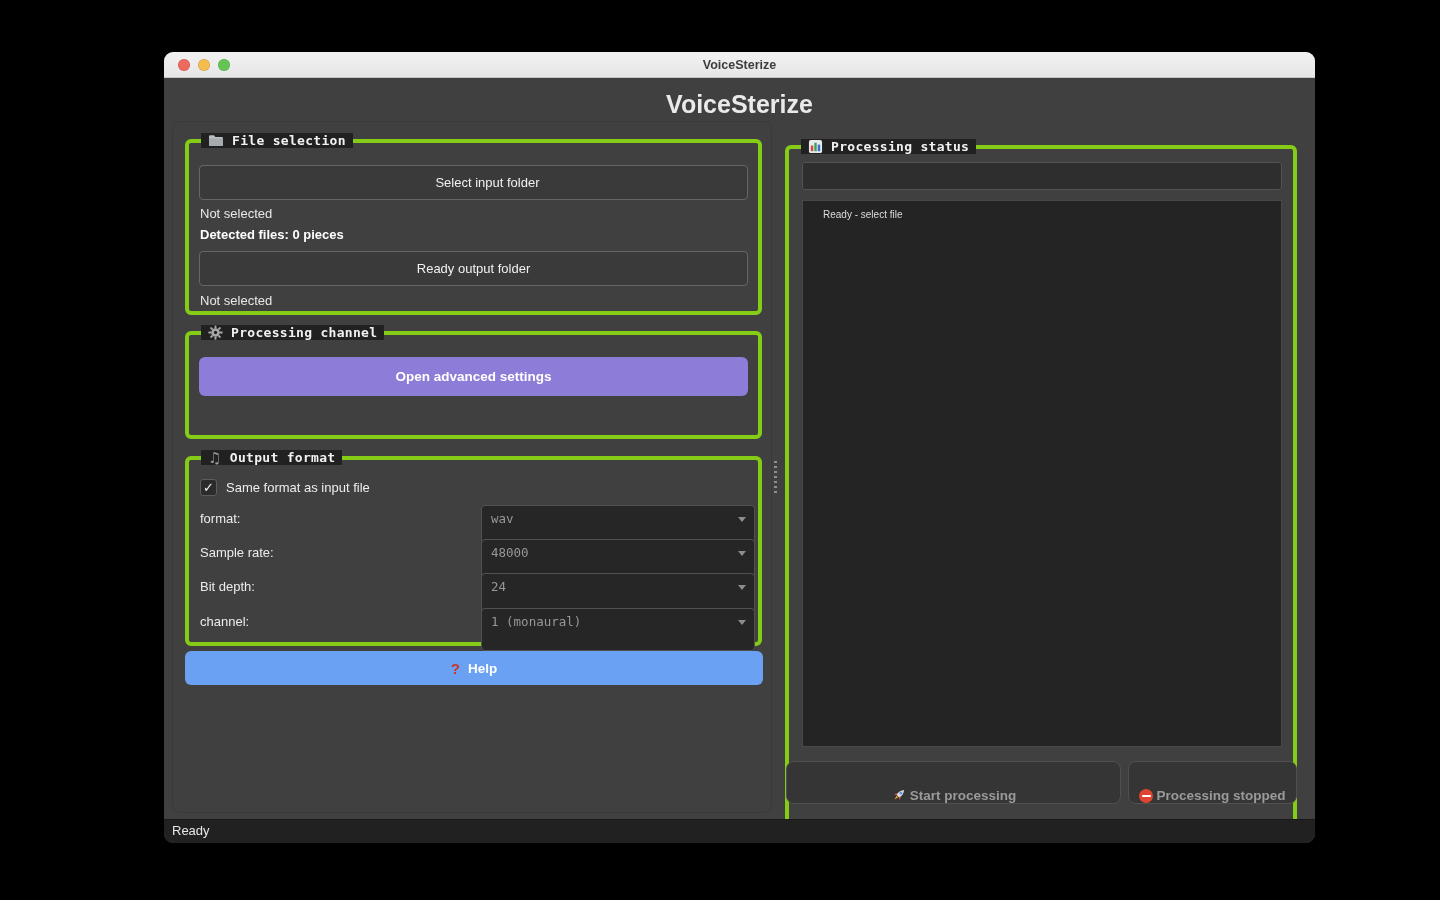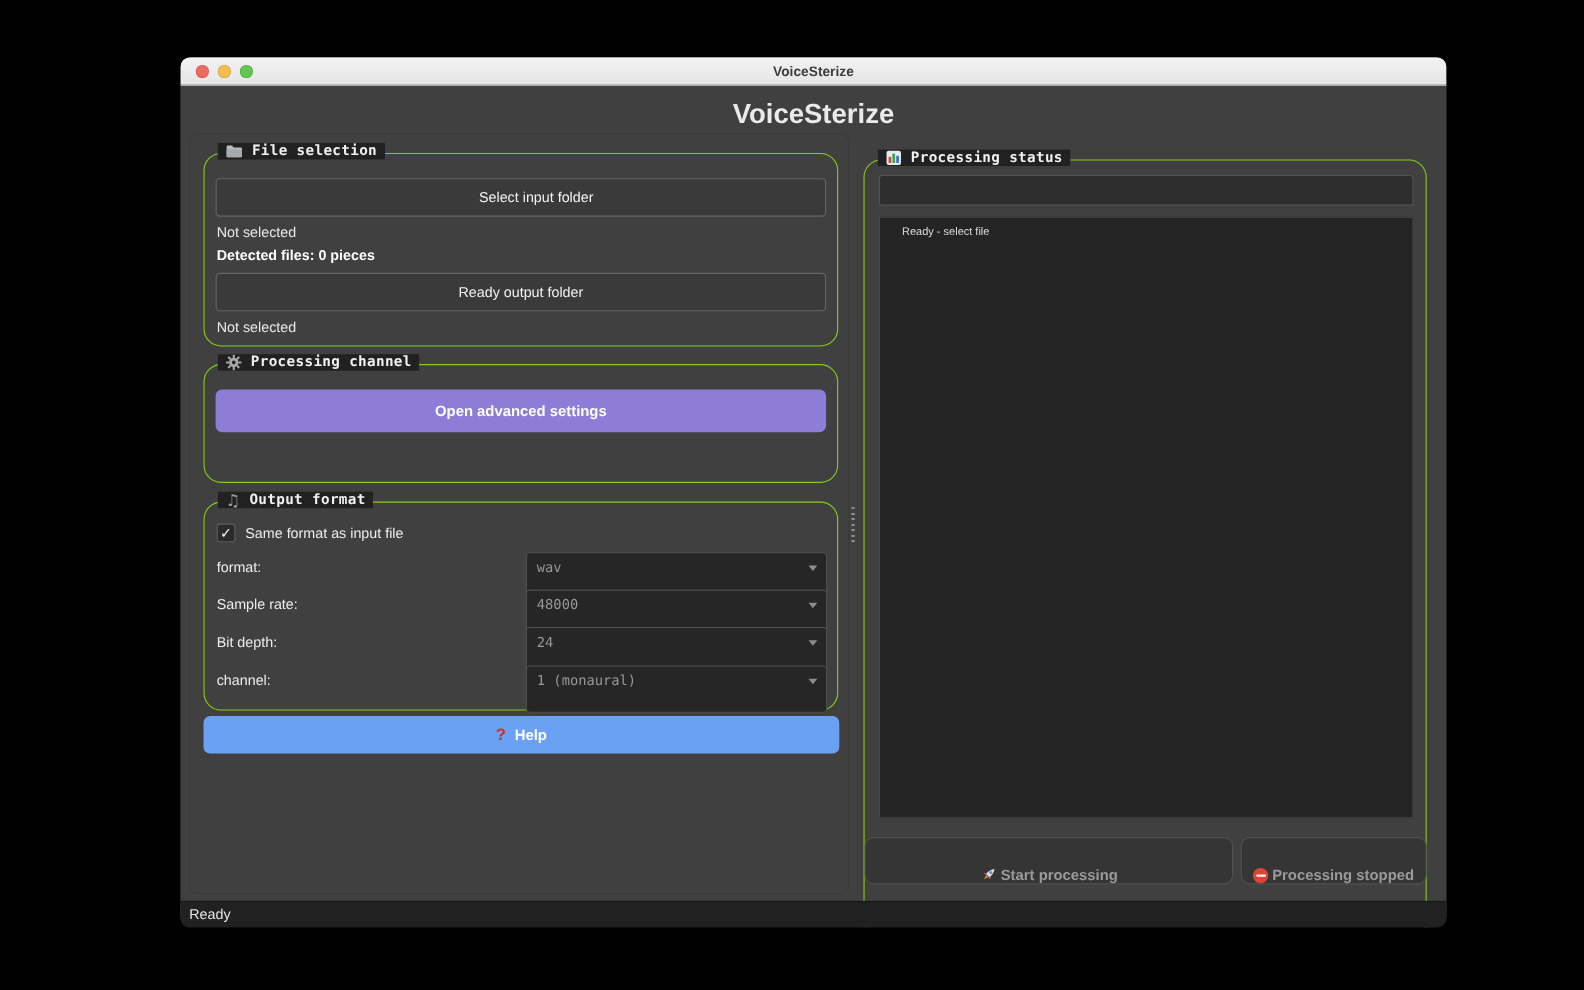--- a/index.html
+++ b/index.html
@@ -24,21 +24,21 @@
   .light.red    { background:#ee6a5f; }
   .light.yellow { background:#f5bd4f; }
   .light.green  { background:#62c554; }
 
   .app-title { position:absolute; top:38px; left:0; right:0; text-align:center;
                font-size:25px; line-height:28px; font-weight:700; color:#eaeaea; }
 
   
   .left-pane { position:absolute; left:8px; top:69px; width:600px; height:692px;
                border:1px solid #3a3a3a; border-radius:8px; }
-  .group { position:absolute; border:1px solid #84cc16; border-radius:16px; }
+  .group { position:absolute; border:4px solid #84cc16; border-radius:6px; }
   .legend { position:absolute; top:-10px; left:12px; background:#212121;
             padding:0 7px; display:flex; align-items:center; gap:8px;
             font-family:"DejaVu Sans Mono","Liberation Mono",monospace;
             font-weight:bold; font-size:13px; color:#f1f1f1; white-space:nowrap;
             letter-spacing:.3px; }
   .legend svg, .legend .glyph { flex:0 0 auto; }
   .glyph-note { font-size:15px; color:#9b9b9b; line-height:14px; font-family:"DejaVu Sans",sans-serif; }
 
   #group-file   { left:21px; top:87px;  width:577px; height:176px; }
   #group-proc   { left:21px; top:279px; width:577px; height:108px; }

